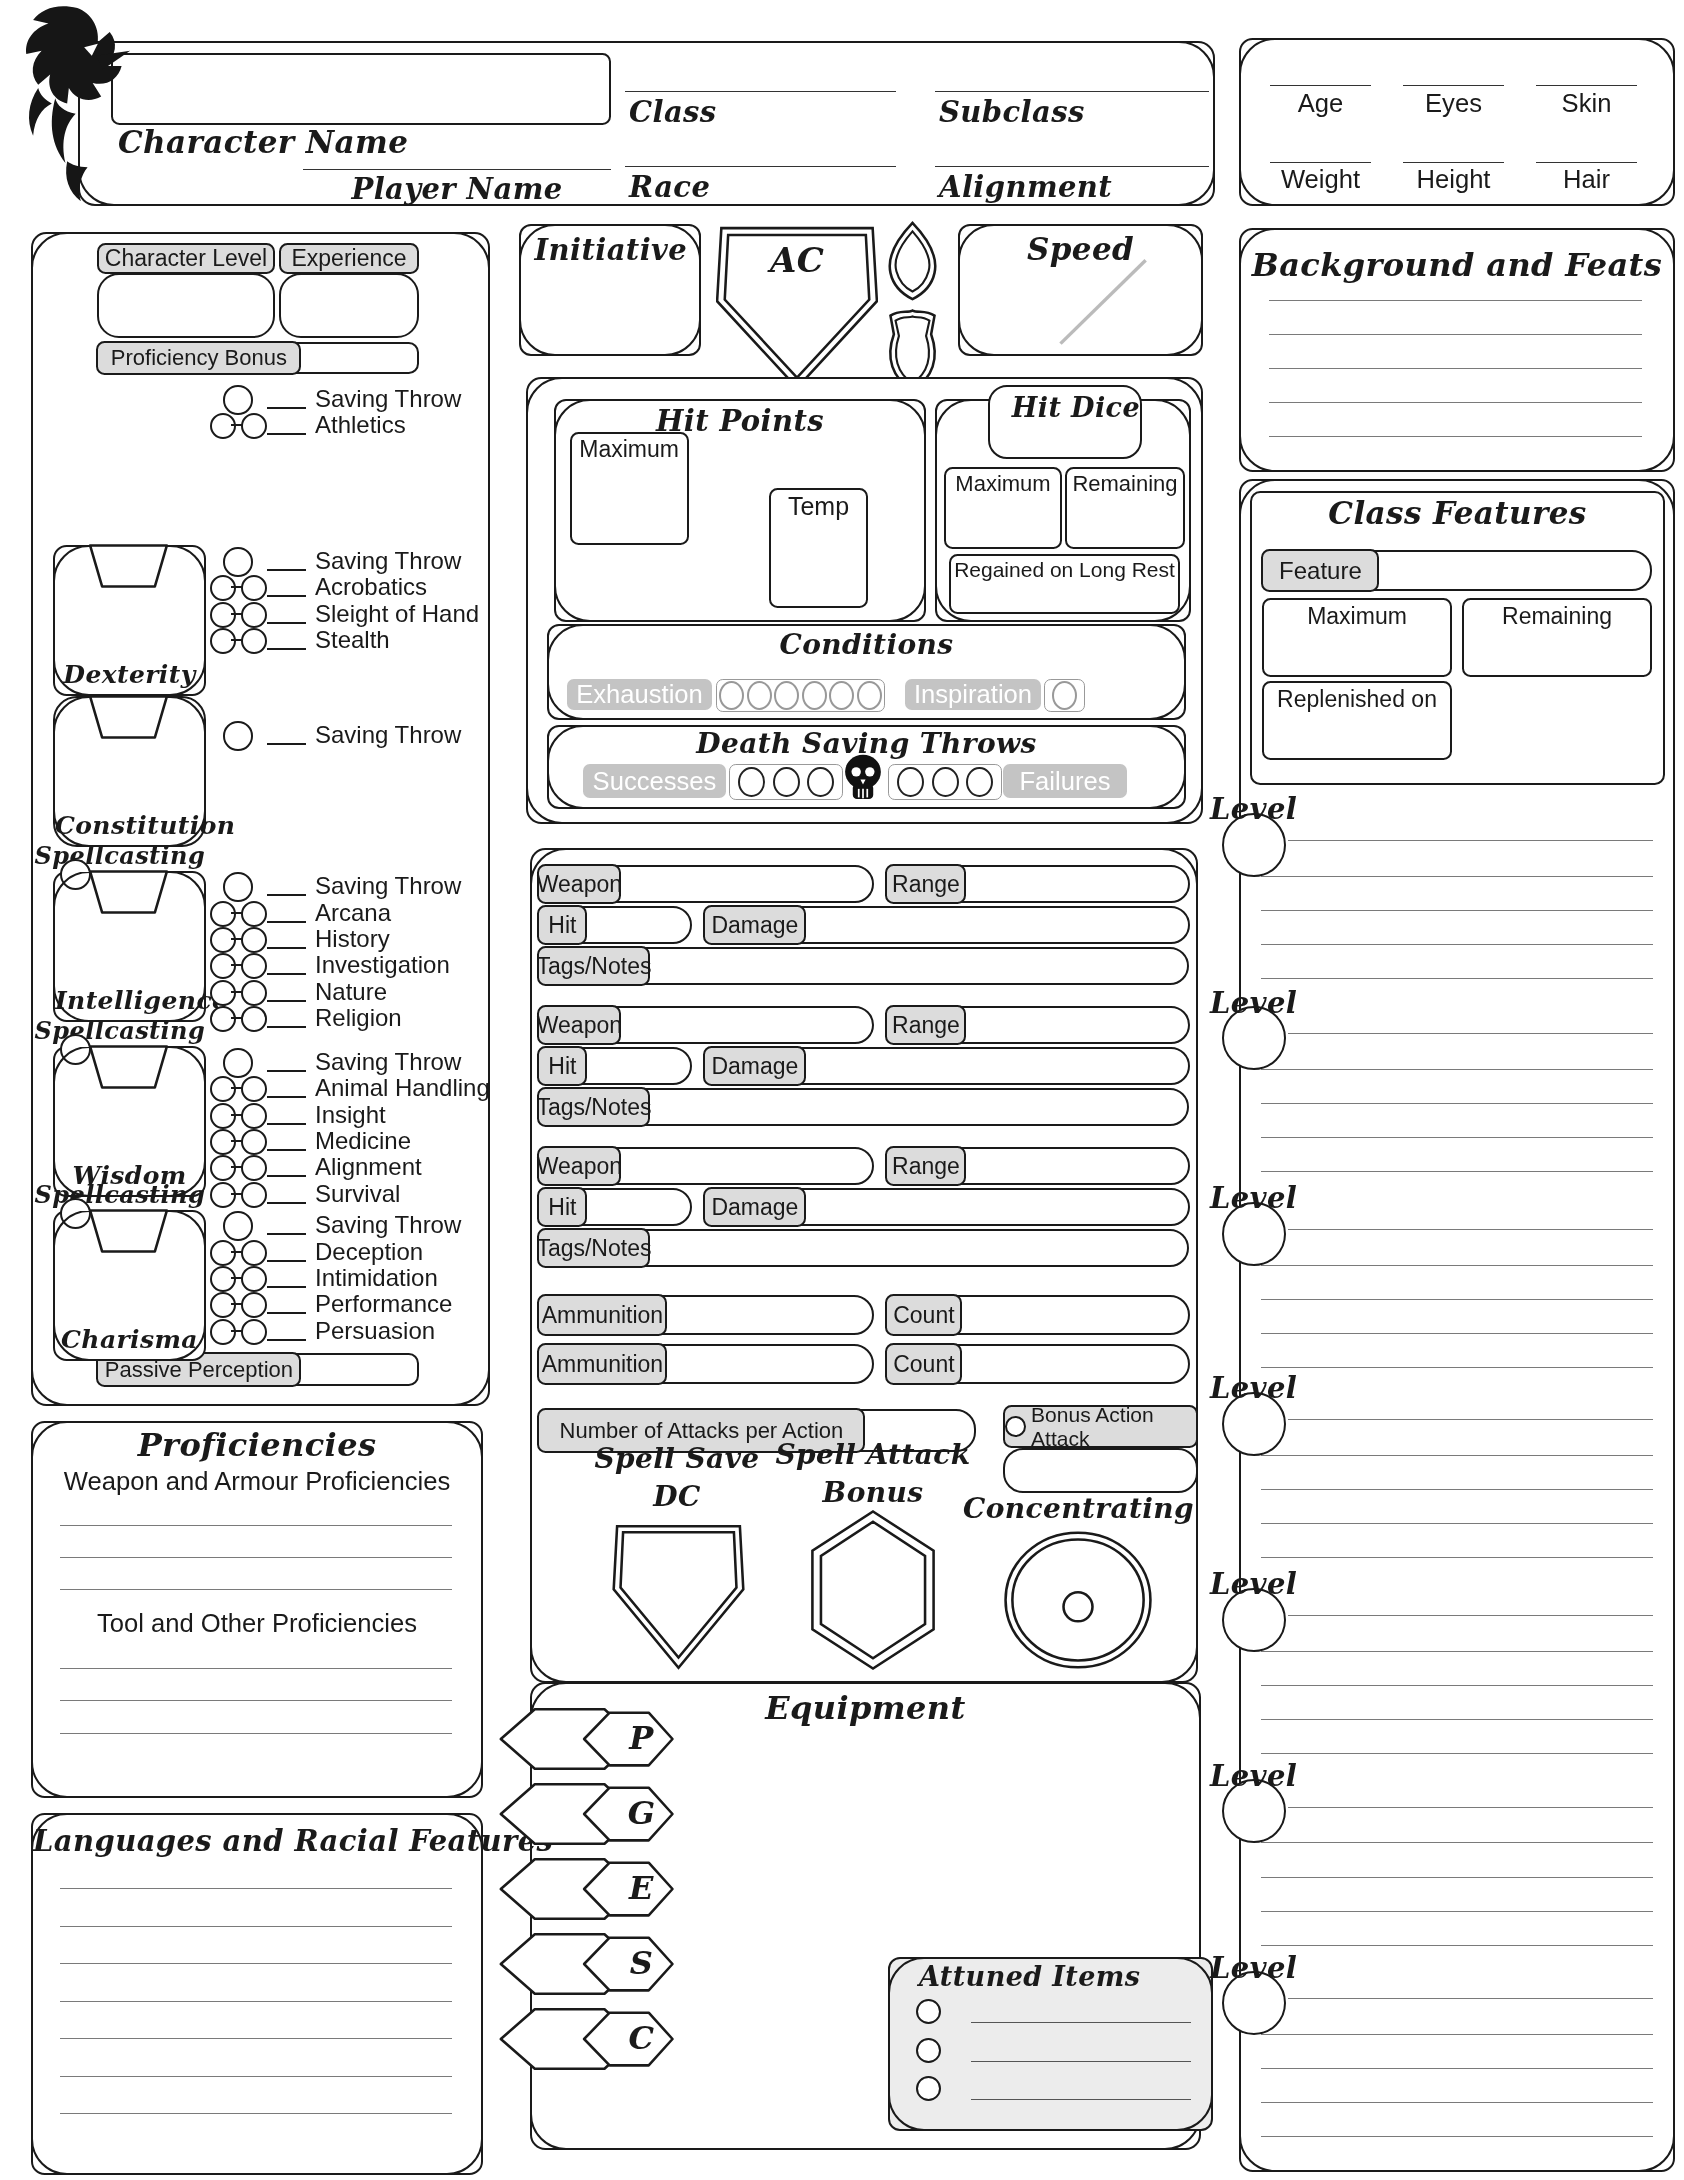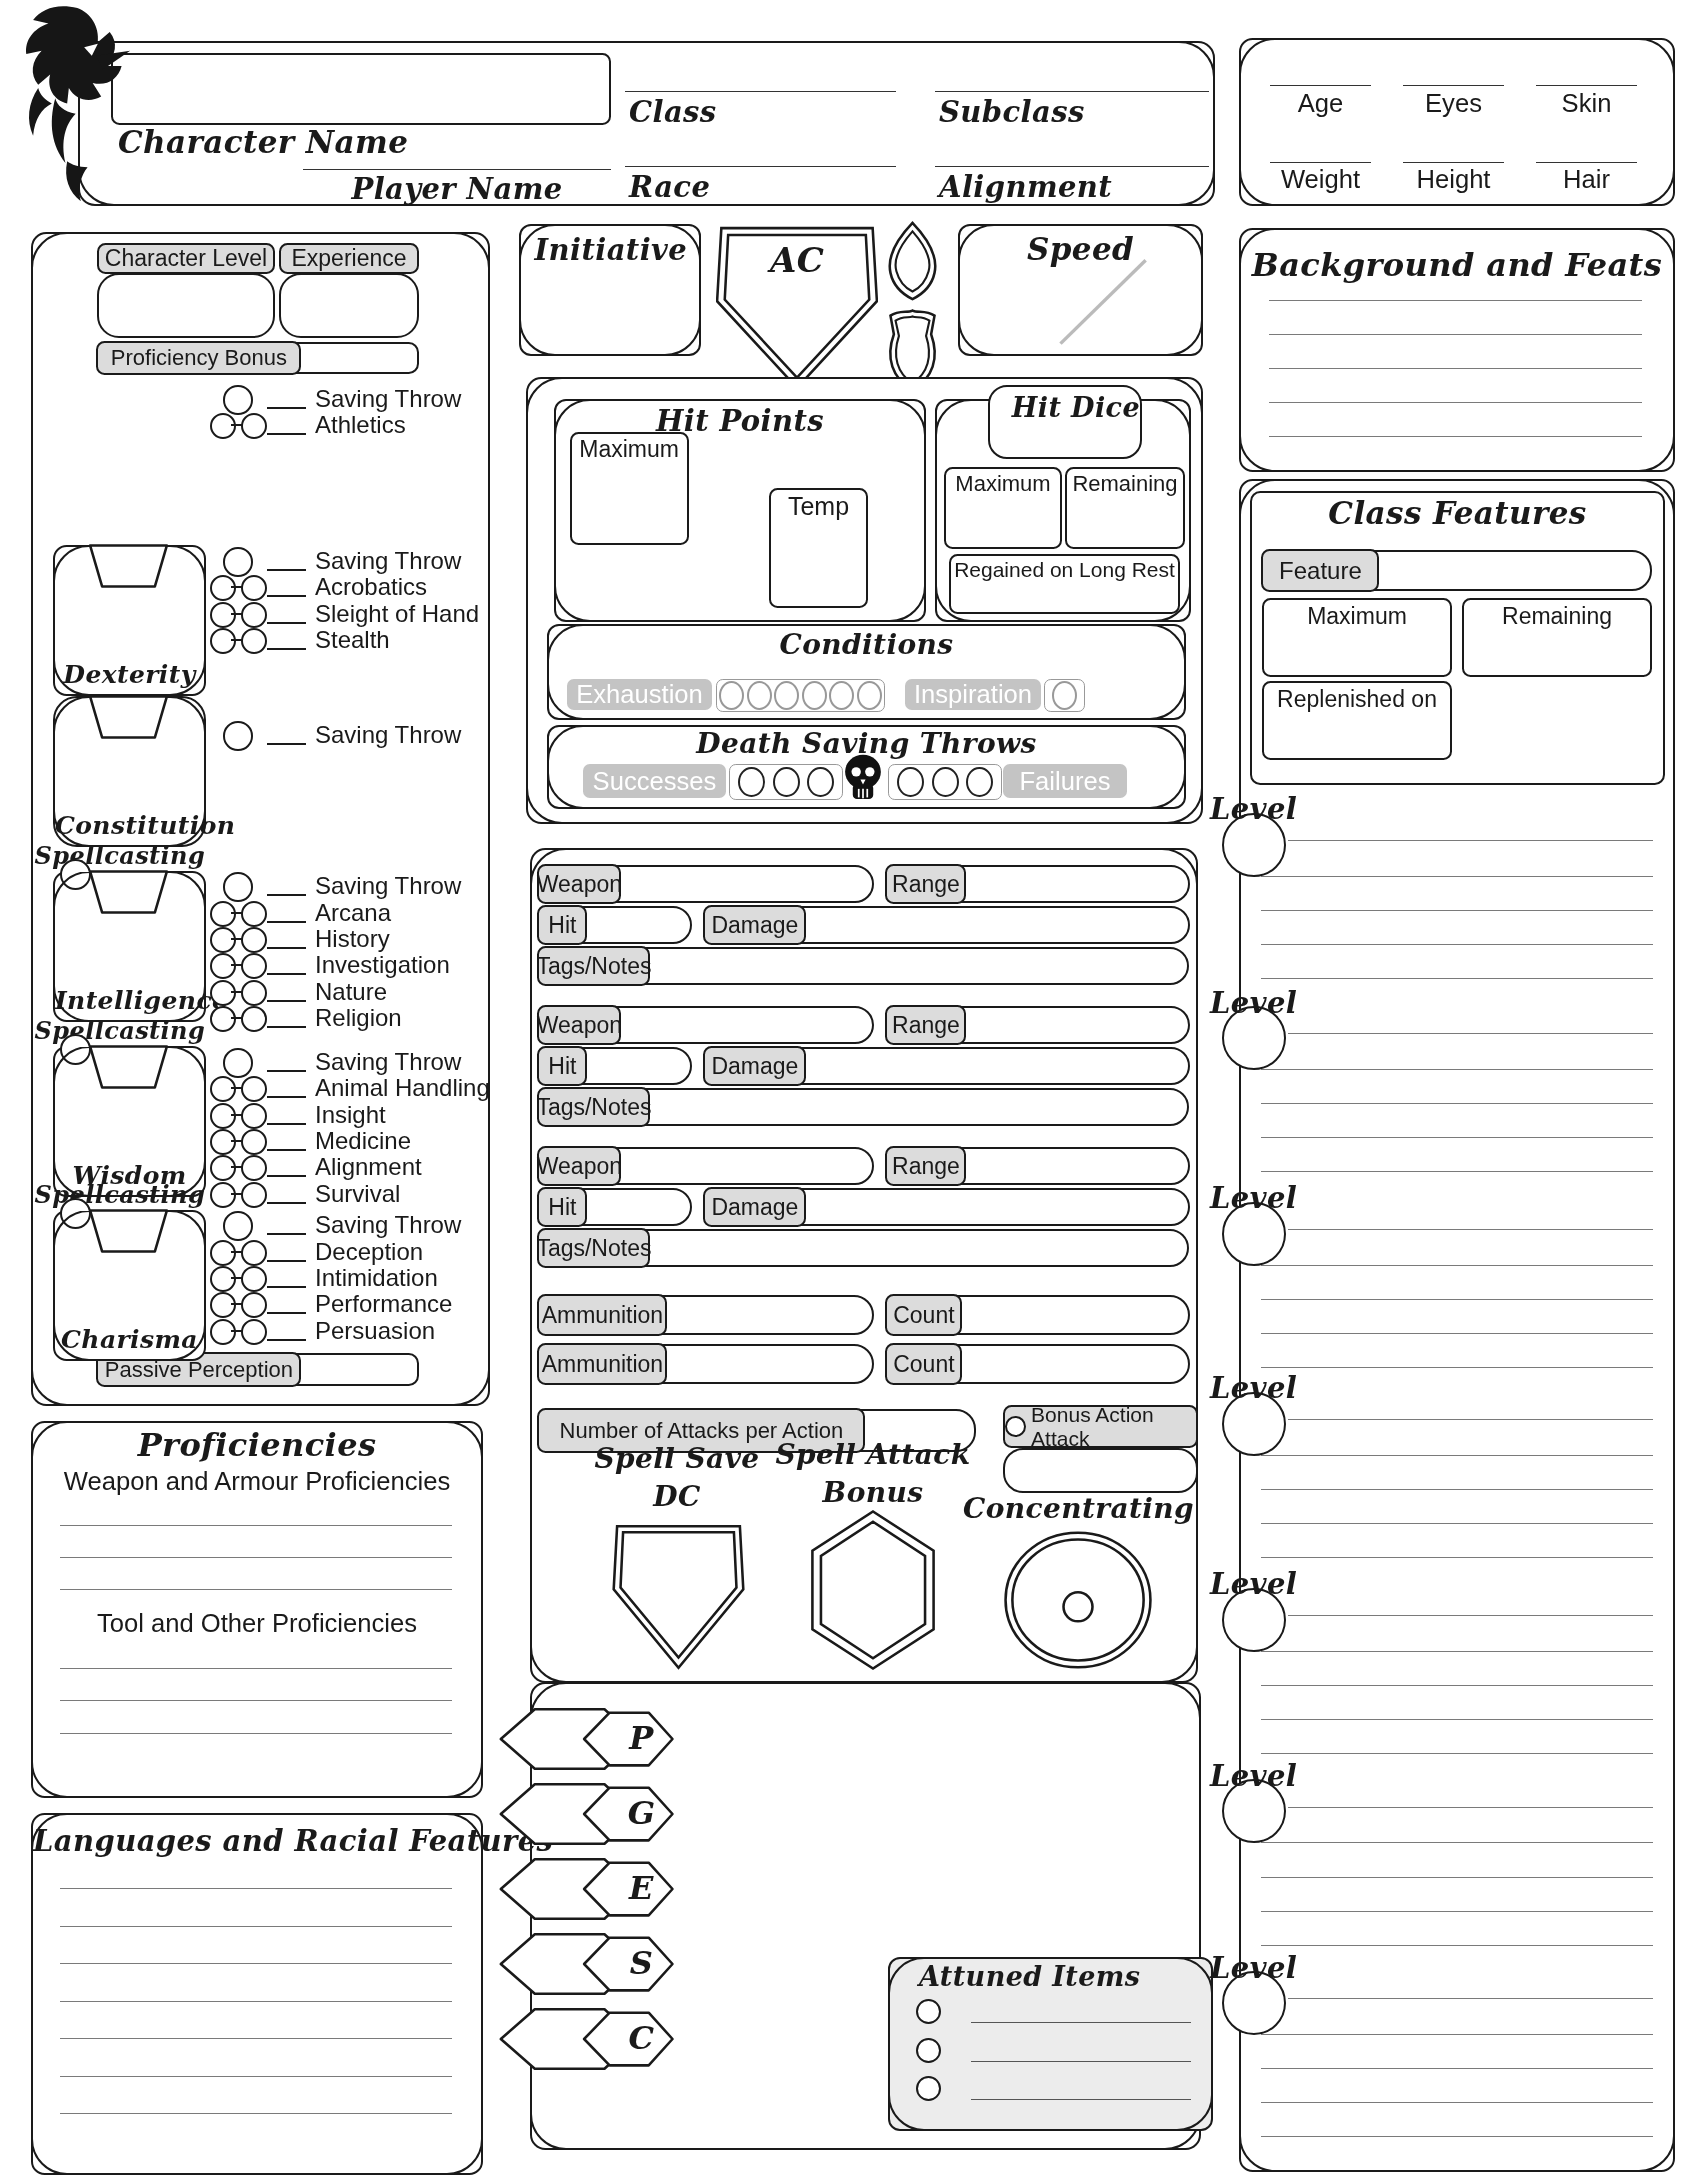--- a/index.html
+++ b/index.html
@@ -264,20 +264,21 @@
   </svg>
 
   <div class="a bl ctr" style="left:995px;top:1492px;width:167px;font-size:28px;">Concentrating</div>
   <svg class="a" style="left:1003px;top:1530px;" width="150" height="140" viewBox="0 0 176 164">
     <ellipse cx="88" cy="82" rx="85" ry="79" fill="#fff" stroke="#1a1a1a" stroke-width="3"></ellipse>
     <ellipse cx="88" cy="82" rx="77" ry="71" fill="none" stroke="#1a1a1a" stroke-width="3"></ellipse>
     <circle cx="88" cy="90" r="17" fill="none" stroke="#1a1a1a" stroke-width="3"></circle>
   </svg>
 
   <div class="a box fancy" style="left:530px;top:1682px;width:667px;height:464px;border-radius:15.3px;">
+    <div class="bl" style="position:absolute;left:0;top:5.1px;width:100%;text-align:center;font-size:32px;">Equipment</div>
   <i class="cx tl"></i>
       <i class="cx tr"></i>
       <i class="cx bl"></i>
       <i class="cx br"></i>
     </div>
 
   <div class="a fancy" style="left:888px;top:1957px;width:321px;height:170px;background:#ececec;border:2.6px solid #1a1a1a;border-radius:12px;z-index:3;">
     <div class="bl" style="position:absolute;left:29px;top:1.7px;font-size:27px;">Attuned Items</div>
   <i class="cx tl"></i>
       <i class="cx tr"></i>

